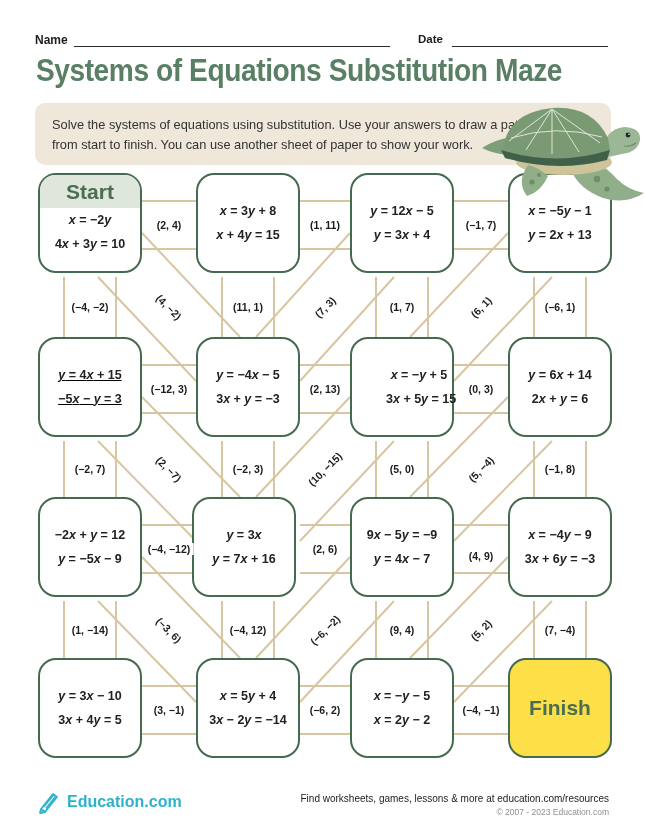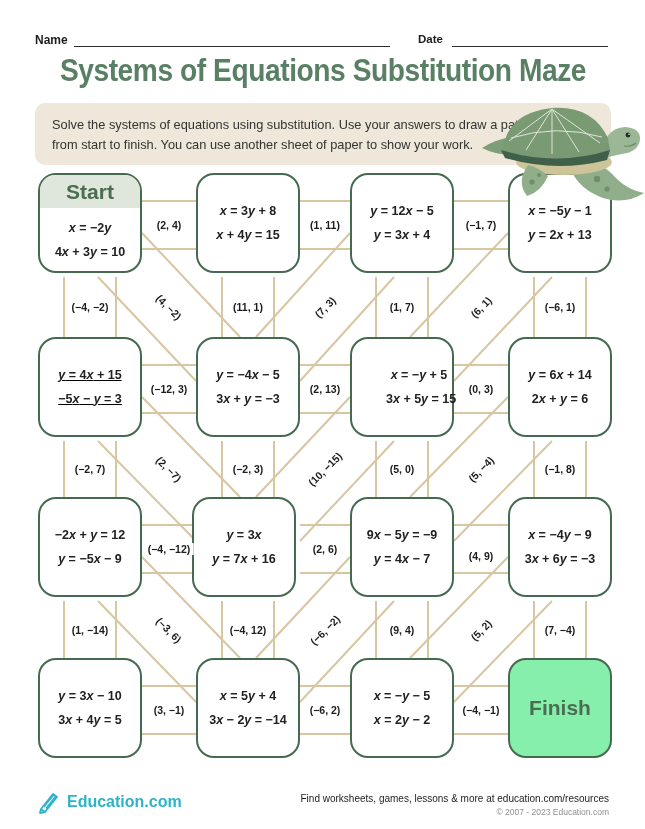--- a/index.html
+++ b/index.html
@@ -5,42 +5,42 @@
   html,body{margin:0;padding:0;background:#fff;}
   .page{position:relative;width:645px;height:829px;background:#fff;overflow:hidden;
         font-family:"Liberation Sans",sans-serif;}
 
   
   .nameline{position:absolute;top:33px;left:35px;font-size:12px;font-weight:700;color:#1d1d1d;}
   .dateline{position:absolute;top:33px;left:418px;font-size:11.5px;font-weight:700;color:#1d1d1d;}
   .rule{position:absolute;top:46px;border-bottom:1.4px solid #2b2b2b;}
   .rule.name{left:74px;width:316px;}
   .rule.date{left:452px;width:156px;}
-  .title{position:absolute;top:52px;left:0;width:645px;text-align:center;}
+  .title{position:absolute;top:52px;left:0;width:517px;text-align:center;}
   .title>span{display:inline-block;font-size:32px;font-weight:700;color:#597f64;
         letter-spacing:-0.5px;transform:scaleX(0.88);transform-origin:center;white-space:nowrap;}
 
   
   .instr{position:absolute;left:35px;top:103px;width:576px;height:62px;background:#eee7da;border-radius:10px;}
   .instr .txt{padding:12px 0 0 17px;font-size:12.8px;color:#333;line-height:20px;}
 
   
   svg.paths{position:absolute;left:0;top:0;}
   svg.paths line{stroke:#d8c6a2;stroke-width:2;}
 
   
   .box{position:absolute;width:104px;height:100px;background:#fff;border:2.5px solid #466a50;
        border-radius:18px;box-sizing:border-box;z-index:2;}
   .eqs{padding-top:24px;}
   .eq{font-size:12.5px;font-weight:700;color:#212121;text-align:center;line-height:24px;white-space:nowrap;}
   .eq i{font-style:italic;}
   .box.start .band{height:33px;background:#dfe6dc;border-radius:15px 15px 0 0;display:flex;
        align-items:center;justify-content:center;font-size:21px;font-weight:700;color:#4b6e53;}
-  .box.start .eqs{padding-top:8px;}
-  .box.finish{background:#86efac;display:flex;align-items:center;justify-content:center;
+  .box.start .eqs{padding-top:0;}
+  .box.finish{background:#fde047;display:flex;align-items:center;justify-content:center;
        font-size:21px;font-weight:700;color:#4b6e53;}
 
   
   .lbl{position:absolute;z-index:3;font-size:10.5px;font-weight:700;color:#1c1c1c;white-space:nowrap;
        background:#fff;padding:0 3px;transform:translate(-50%,-50%);}
   .lbl.d45{transform:translate(-50%,-50%) rotate(45deg);}
   .lbl.dm45{transform:translate(-50%,-50%) rotate(-45deg);}
 
   
   .turtle{position:absolute;left:476px;top:96px;z-index:5;}

